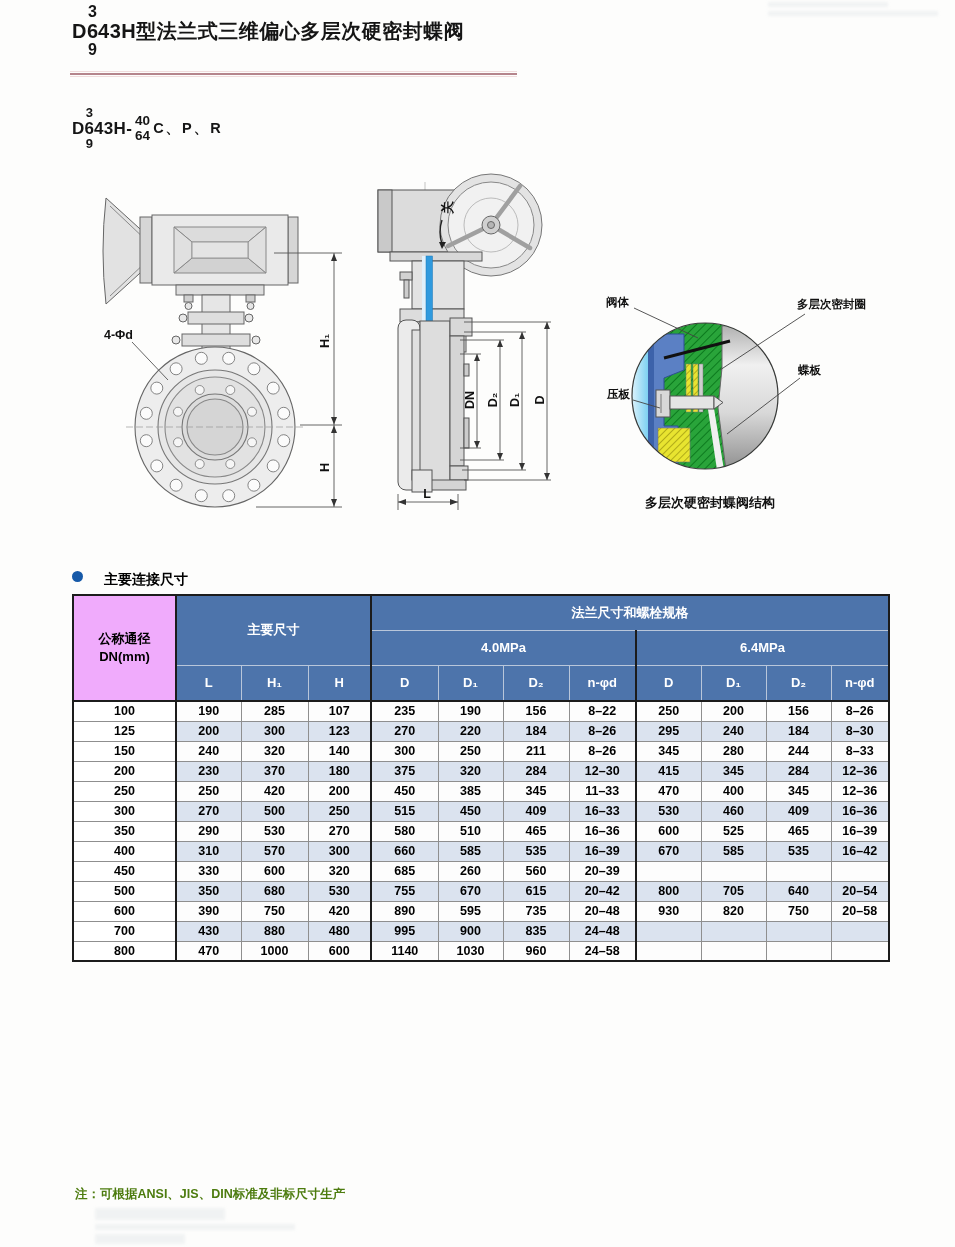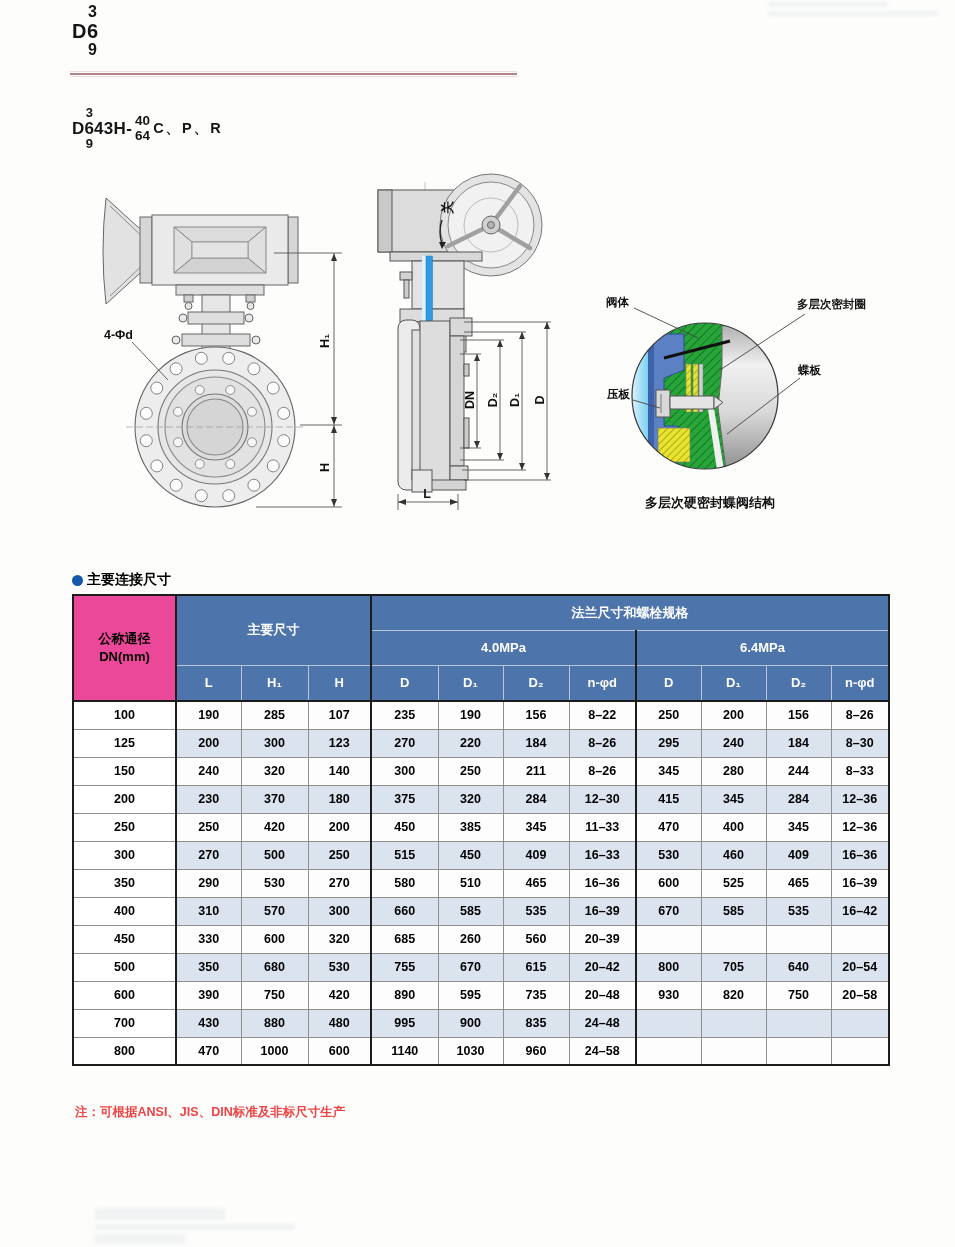--- a/index.html
+++ b/index.html
@@ -27,42 +27,42 @@
   .m-suffix{font-size:14.5px;letter-spacing:2px;}
 
   
   svg text{font-family:"Liberation Sans","DejaVu Sans",sans-serif;}
   .drw{position:absolute;}
   #drw-left{left:76px;top:172px;}
   #drw-mid{left:360px;top:168px;}
   #drw-detail{left:598px;top:278px;}
 
   
-  .section-header{position:absolute;left:72px;top:571px;display:flex;align-items:center;gap:4px;}
+  .section-header{position:absolute;left:72px;top:571px;display:flex;align-items:flex-start;gap:21px;}
   .bullet{width:11px;height:11px;border-radius:50%;background:#1659a8;}
   .section-title{font-size:14px;font-weight:bold;color:#000;}
 
   
   table.dims{position:absolute;left:72px;top:594px;width:816px;border-collapse:collapse;table-layout:fixed;
              border:2px solid #1c1c1c;}
   table.dims th{background:#4d74ab;color:#ffffff;font-size:13px;font-weight:bold;
                 border:1px solid #b9c6da;text-align:center;vertical-align:middle;padding:0;}
-  table.dims th.c1{background:#ec4899;color:#000;border:1px solid #8f8f8f;border-right:2px solid #1c1c1c;line-height:1.35;}
+  table.dims th.c1{background:#f0abfc;color:#000;border:1px solid #8f8f8f;border-right:2px solid #1c1c1c;line-height:1.35;}
   table.dims thead tr{height:35px;}
   table.dims thead tr.subhead{height:36px;}
   table.dims thead{border-bottom:2px solid #1c1c1c;}
   table.dims td{border:1px solid #8f8f8f;text-align:center;vertical-align:middle;
                 font-size:12.5px;font-weight:bold;color:#000;background:#fdfdfd;padding:0;}
-  table.dims tbody tr{height:28px;}
+  table.dims tbody tr{height:20px;}
   table.dims td.c1{background:#ffffff;border-right:2px solid #1c1c1c;}
   table.dims td.shaded{background:#dbe3ef;}
   table.dims .bL{border-left:2px solid #1c1c1c;}
 
   
-  .note{position:absolute;left:75px;top:1104px;font-size:12.5px;font-weight:bold;color:#ef4444;}
+  .note{position:absolute;left:75px;top:1186px;font-size:12.5px;font-weight:bold;color:#4d7c0f;}
 
   
   .artifact{position:absolute;filter:blur(1.5px);opacity:.18;}
   .artifact .bar{background:#b9c4cc;height:5px;margin-bottom:4px;}
 </style>
 </head>
 <body>
 
 <div class="page">
 
@@ -76,20 +76,21 @@
       <div class="bar" style="width:90px;height:10px;"></div>
   </div>
 
   <div class="title-block">
     <span class="t-main">D</span>
     <span class="t-stack">
       <span class="small">3</span>
       <span class="mid">6</span>
       <span class="small">9</span>
     </span>
+    <span class="t-main">43H型法兰式三维偏心多层次硬密封蝶阀</span>
   </div>
   <div class="title-rule">
     <div class="l1"></div>
       <div class="l2"></div>
       <div class="l3"></div>
   </div>
 
   <div class="model-block">
     <span class="m-main">D</span>
     <span class="m-stack">

